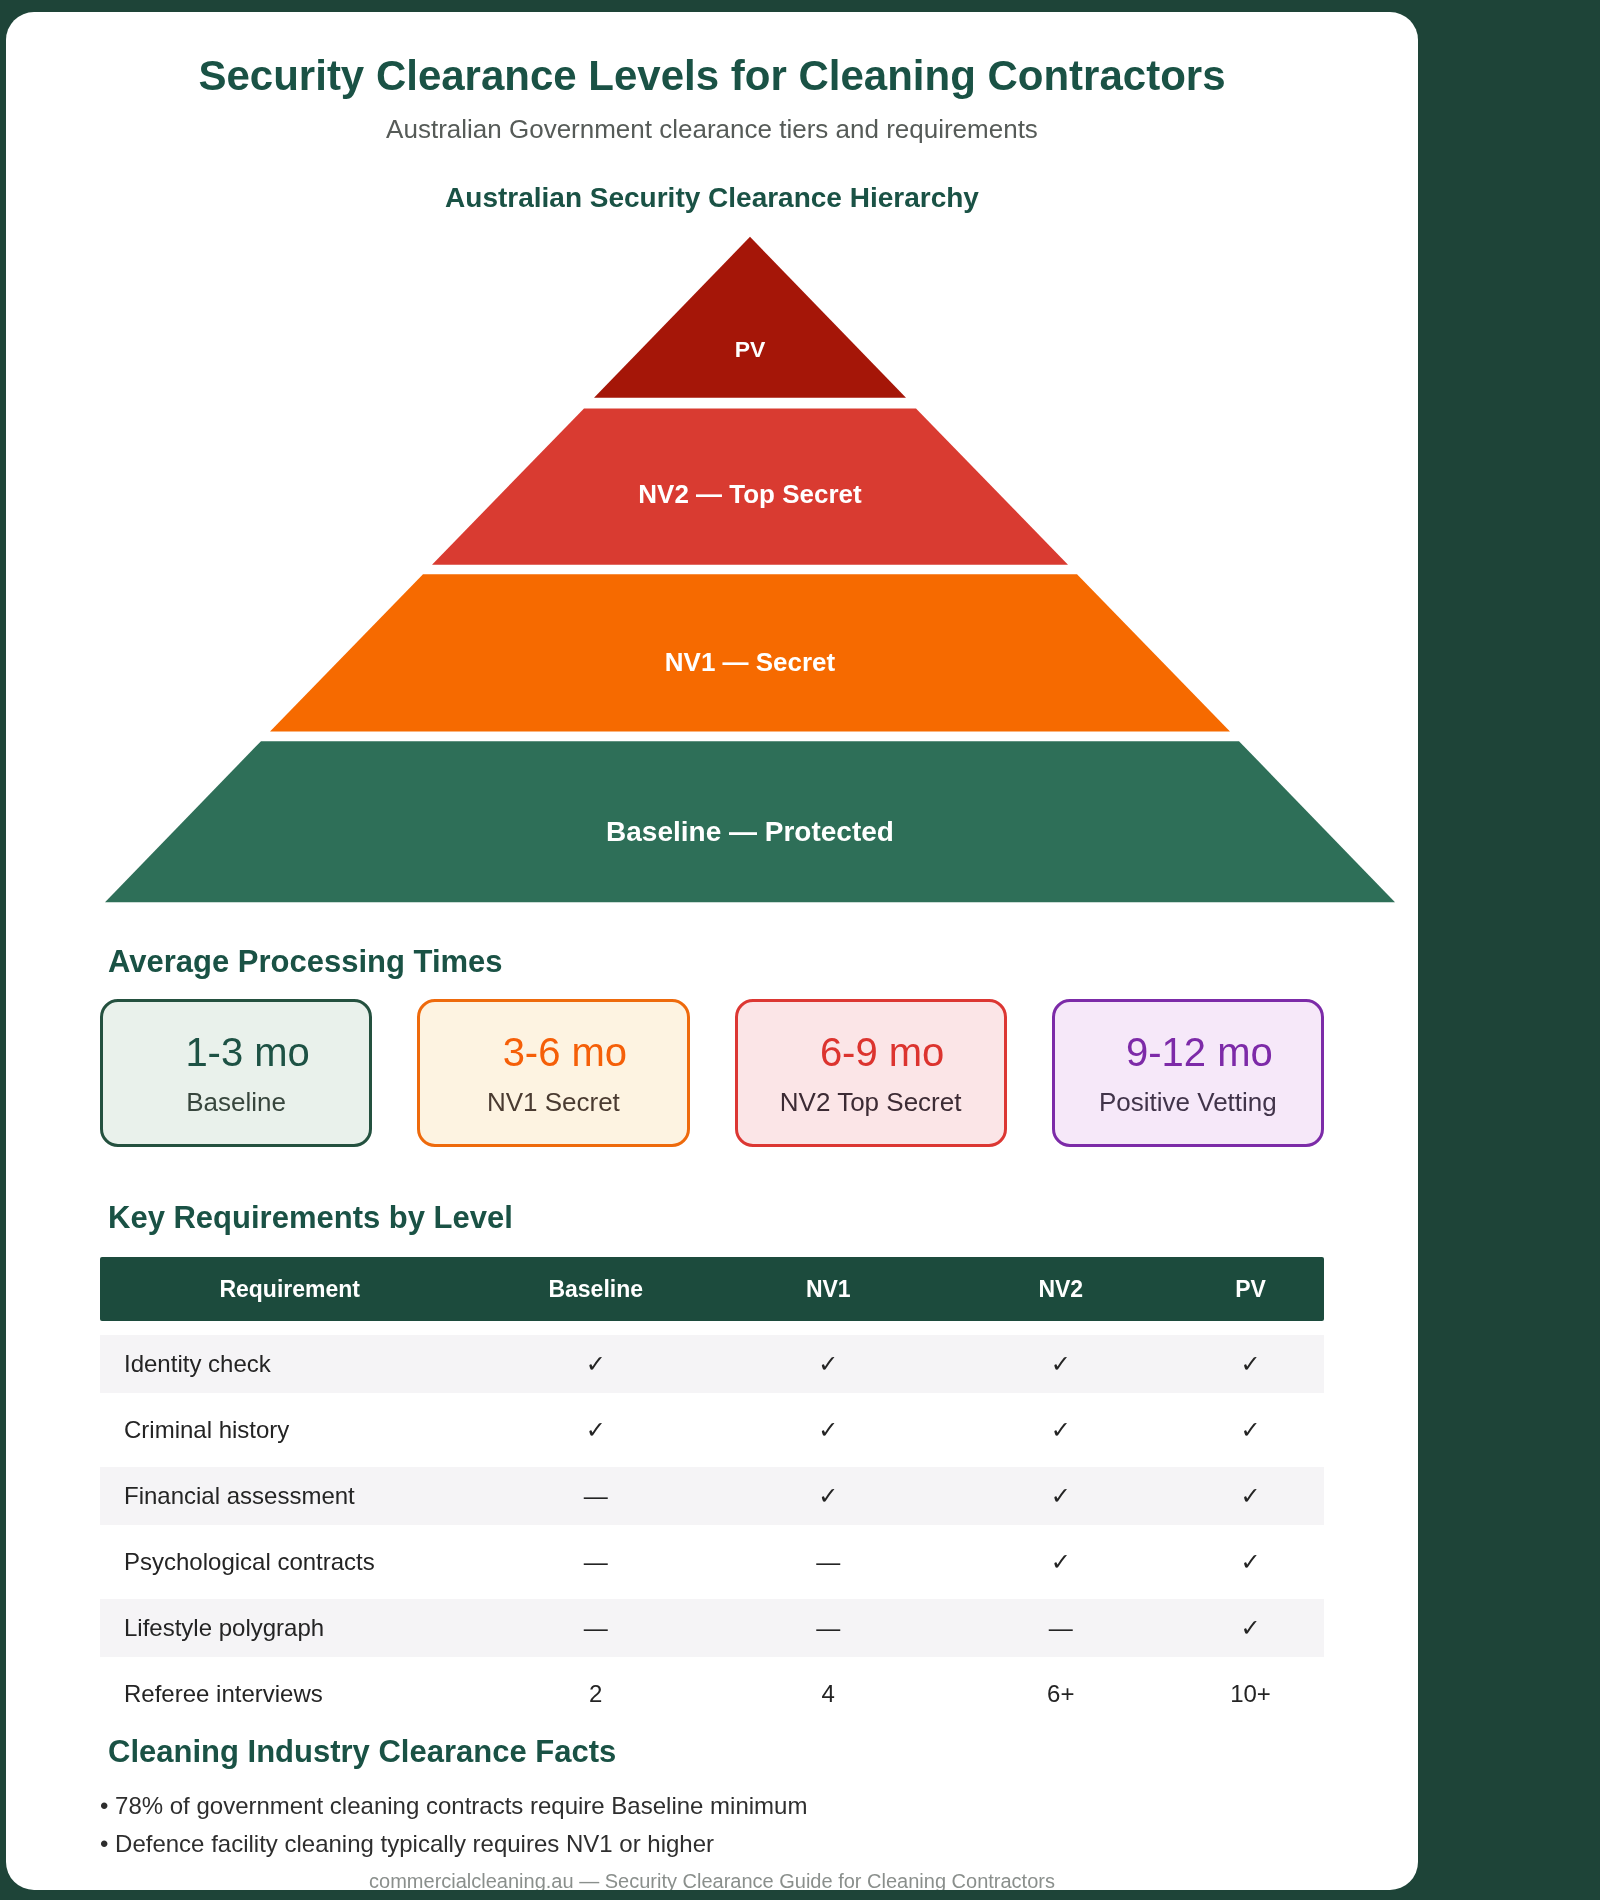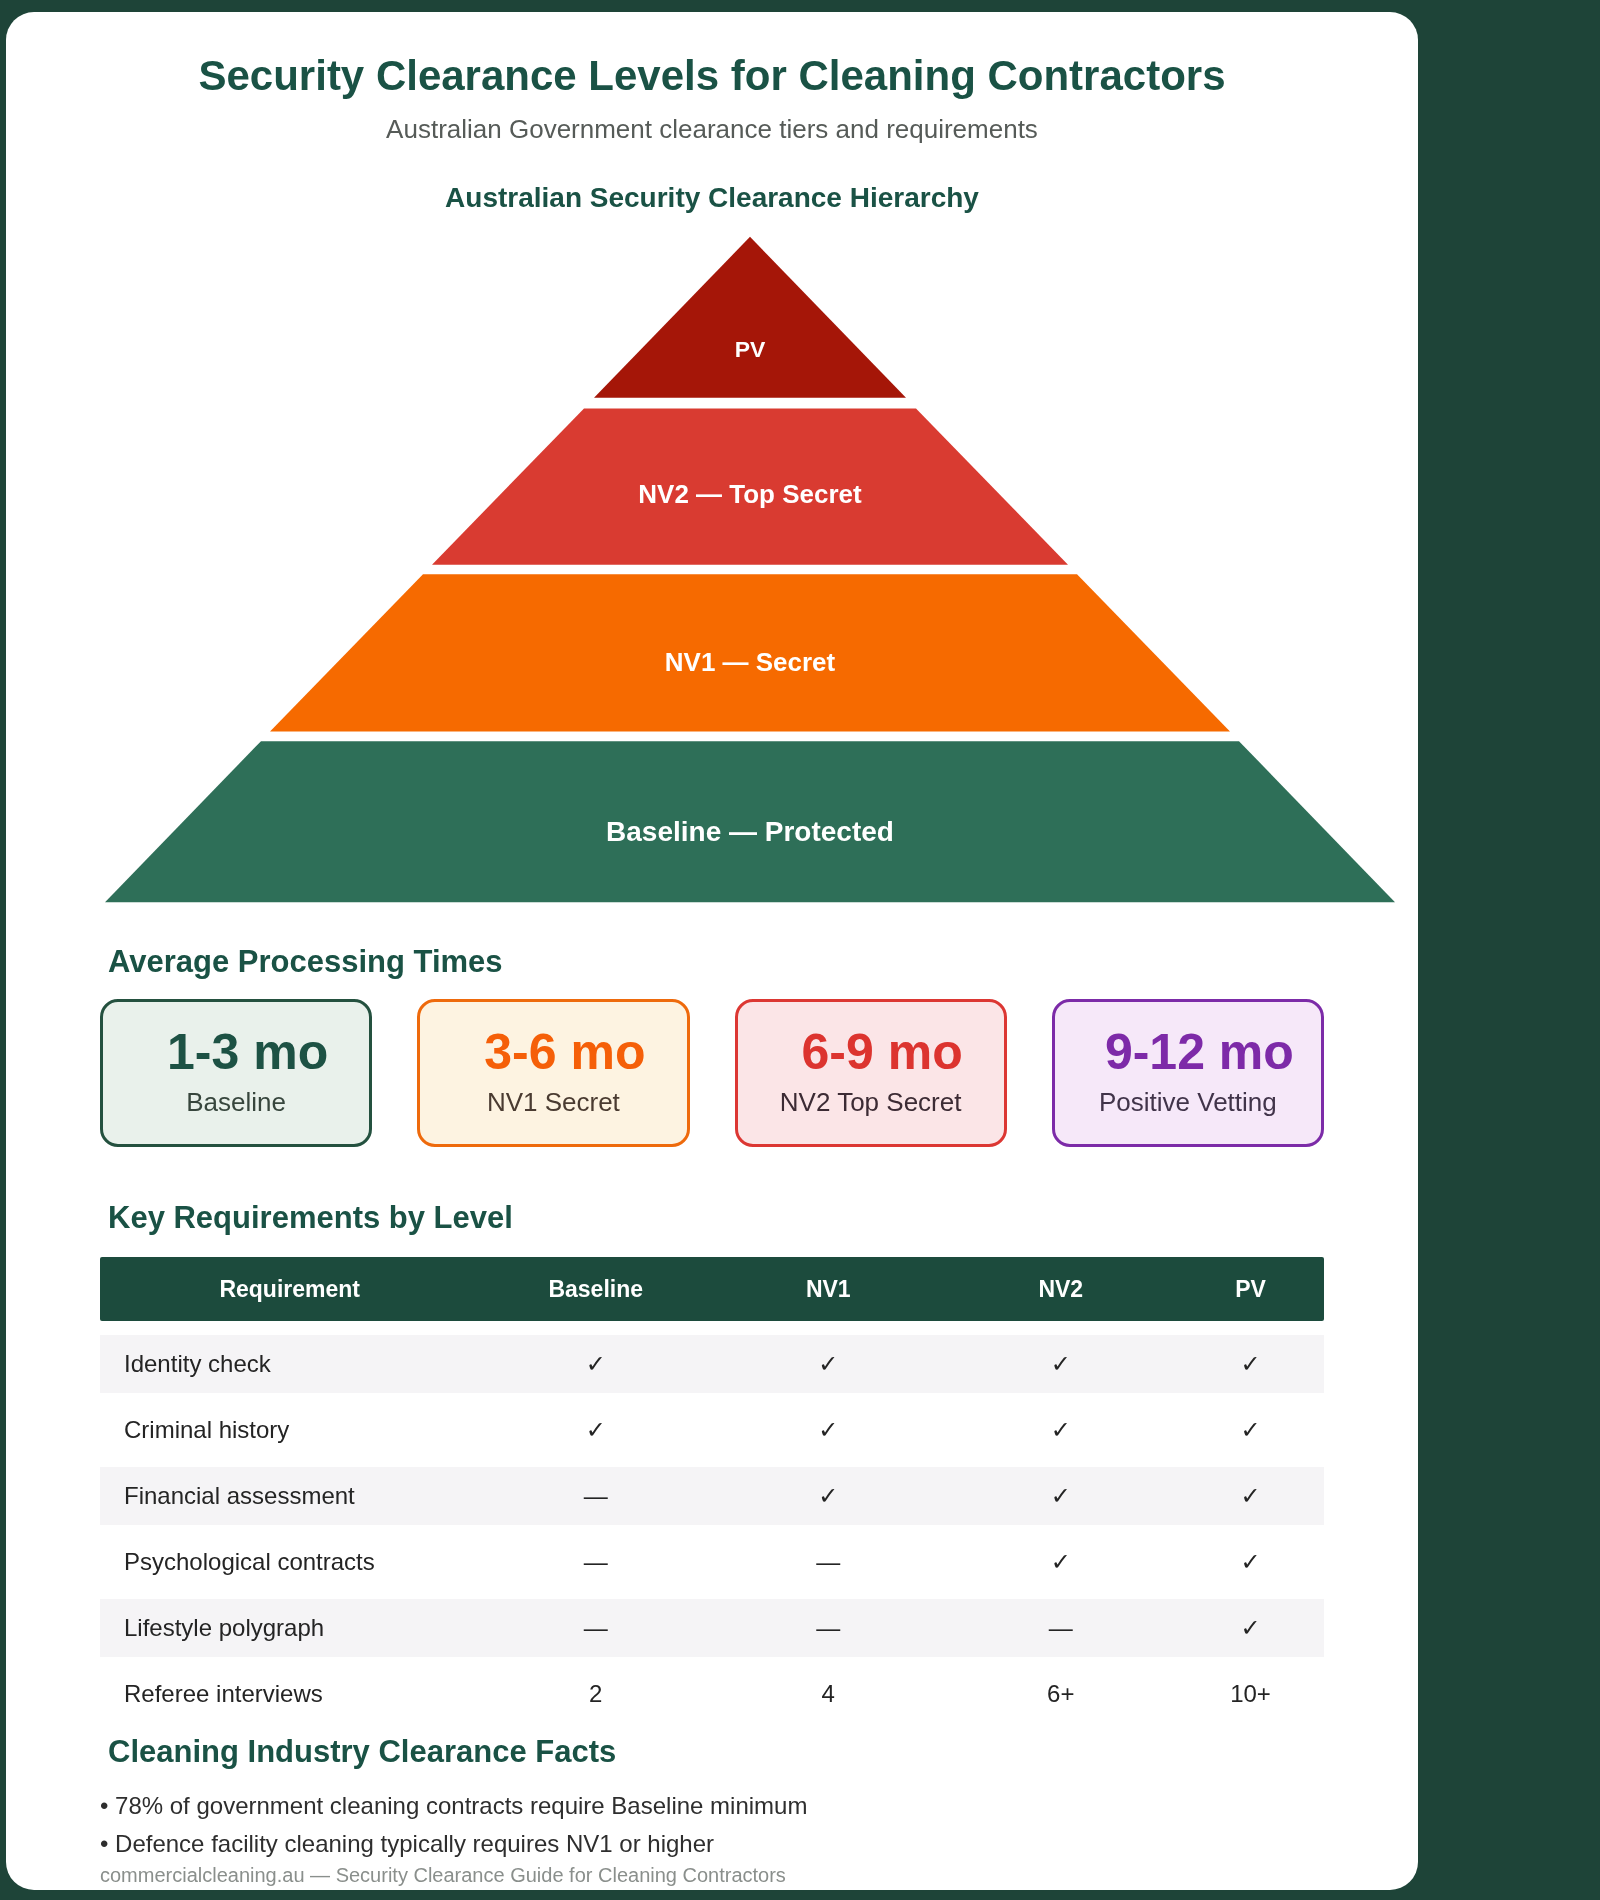--- a/index.html
+++ b/index.html
@@ -73,22 +73,22 @@
     border-radius: 18px;
     border: 3px solid var(--accent, #24513F);
     background: var(--bg, #E9F1EB);
     display: flex;
     flex-direction: column;
     align-items: center;
     justify-content: center;
     gap: 14px;
   }
   .pcard-value {
-    font-size: 50px; line-height: 44px;
-    font-weight: bold;
+    font-size: 40px; line-height: 44px;
+    font-weight: normal;
     color: var(--value-color, #1D5244);
     margin-left: 23px;
   }
   .pcard-label {
     font-size: 26px; line-height: 28px;
     color: var(--label-color, #37463D);
   }
 
   .table { margin-top: 22px; }
   .thead, .trow {
@@ -117,21 +117,22 @@
   .trow--alt { background: var(--row-alt, #F5F4F6); }
   .td--label { text-align: left; padding-left: 24px; }
 
   .fact {
     margin-top: 0;
     font-size: 24px; line-height: 38px;
     color: #2E2E2E;
   }
   .facts-list { margin-top: 18px; }
   .footer {
-    text-align: left;
+    margin-top: 6px;
+    text-align: center;
     font-size: 20px; line-height: 24px;
     color: var(--muted, #8A8F8C);
   }
 </style>
 </head>
 <body style="--page-bg: #1E4438; --card-bg: #FFFFFF; --heading: #1A5245; --subtitle: #565B58; --text: #242424; --th-bg: #1C4B3D; --th-text: #FFFFFF; --row-alt: #F5F4F6; --muted: #8A8F8C;">
 
 <div class="card">
   <div class="content">
 

